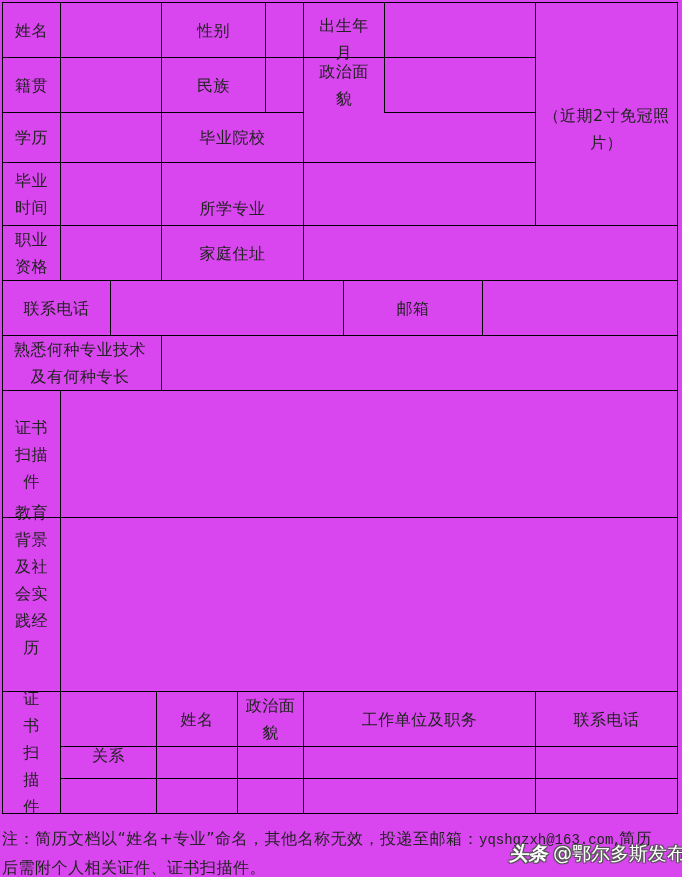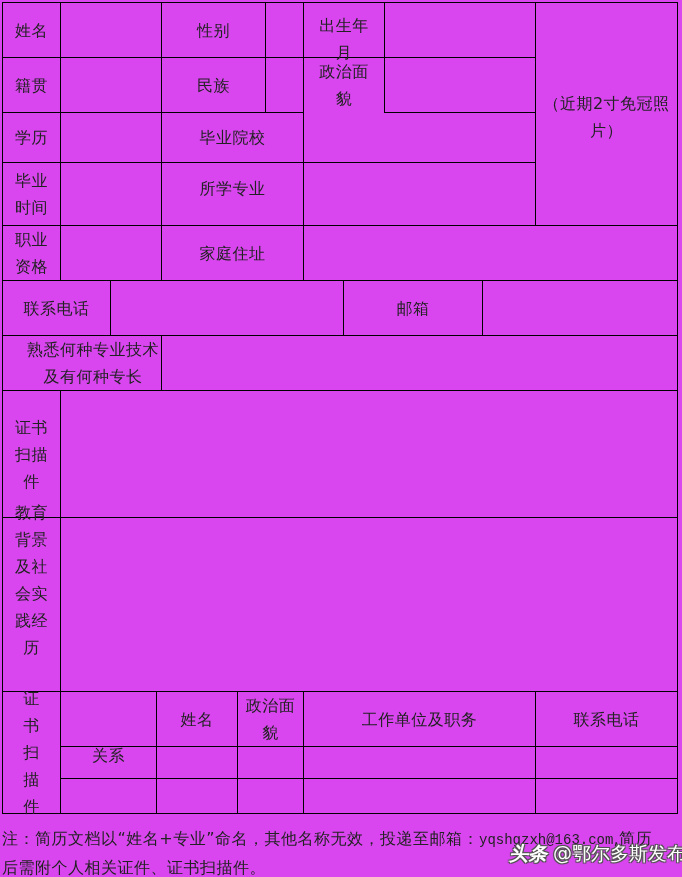--- a/index.html
+++ b/index.html
@@ -117,21 +117,21 @@
     </div>
     <div class="cell" style="left:266px;top:3px;width:37px;height:54px">
       <span class="t"></span>
     </div>
     <div class="cell" style="left:304px;top:12px;width:80px;height:54px">
       <span class="t w3">出生年月</span>
     </div>
     <div class="cell" style="left:385px;top:3px;width:150px;height:54px">
       <span class="t"></span>
     </div>
-    <div class="cell" style="left:536px;top:3px;width:141px;height:228px">
+    <div class="cell" style="left:536px;top:15px;width:141px;height:228px">
       <span class="t wp">（近期2寸免冠照片）</span>
     </div>
 
     <div class="cell" style="left:3px;top:58px;width:57px;height:54px">
       <span class="t nw">籍贯</span>
     </div>
     <div class="cell" style="left:61px;top:58px;width:100px;height:54px">
       <span class="t"></span>
     </div>
     <div class="cell" style="left:162px;top:58px;width:103px;height:54px">
@@ -159,21 +159,21 @@
     <div class="cell" style="left:304px;top:113px;width:231px;height:49px">
       <span class="t"></span>
     </div>
 
     <div class="cell" style="left:3px;top:163px;width:57px;height:62px">
       <span class="t w2">毕业时间</span>
     </div>
     <div class="cell" style="left:61px;top:163px;width:100px;height:62px">
       <span class="t"></span>
     </div>
-    <div class="cell" style="left:162px;top:157px;width:141px;height:62px">
+    <div class="cell" style="left:162px;top:177px;width:141px;height:62px">
       <span class="t nw">所学专业</span>
     </div>
     <div class="cell" style="left:304px;top:163px;width:231px;height:62px">
       <span class="t"></span>
     </div>
 
     <div class="cell" style="left:3px;top:226px;width:57px;height:54px">
       <span class="t w2">职业资格</span>
     </div>
     <div class="cell" style="left:61px;top:226px;width:100px;height:54px">
@@ -192,21 +192,21 @@
     <div class="cell" style="left:111px;top:281px;width:232px;height:54px">
       <span class="t"></span>
     </div>
     <div class="cell" style="left:344px;top:281px;width:138px;height:54px">
       <span class="t nw">邮箱</span>
     </div>
     <div class="cell" style="left:483px;top:281px;width:194px;height:54px">
       <span class="t"></span>
     </div>
 
-    <div class="cell" style="left:14px;top:336px;width:158px;height:54px">
+    <div class="cell" style="left:1px;top:336px;width:158px;height:54px">
       <span class="t w8">熟悉何种专业技术及有何种专长</span>
     </div>
     <div class="cell" style="left:162px;top:336px;width:515px;height:54px">
       <span class="t"></span>
     </div>
 
     <div class="cell" style="left:3px;top:391px;width:57px;height:126px">
       <span class="t w2">证书扫描件</span>
     </div>
     <div class="cell" style="left:61px;top:391px;width:616px;height:126px">

